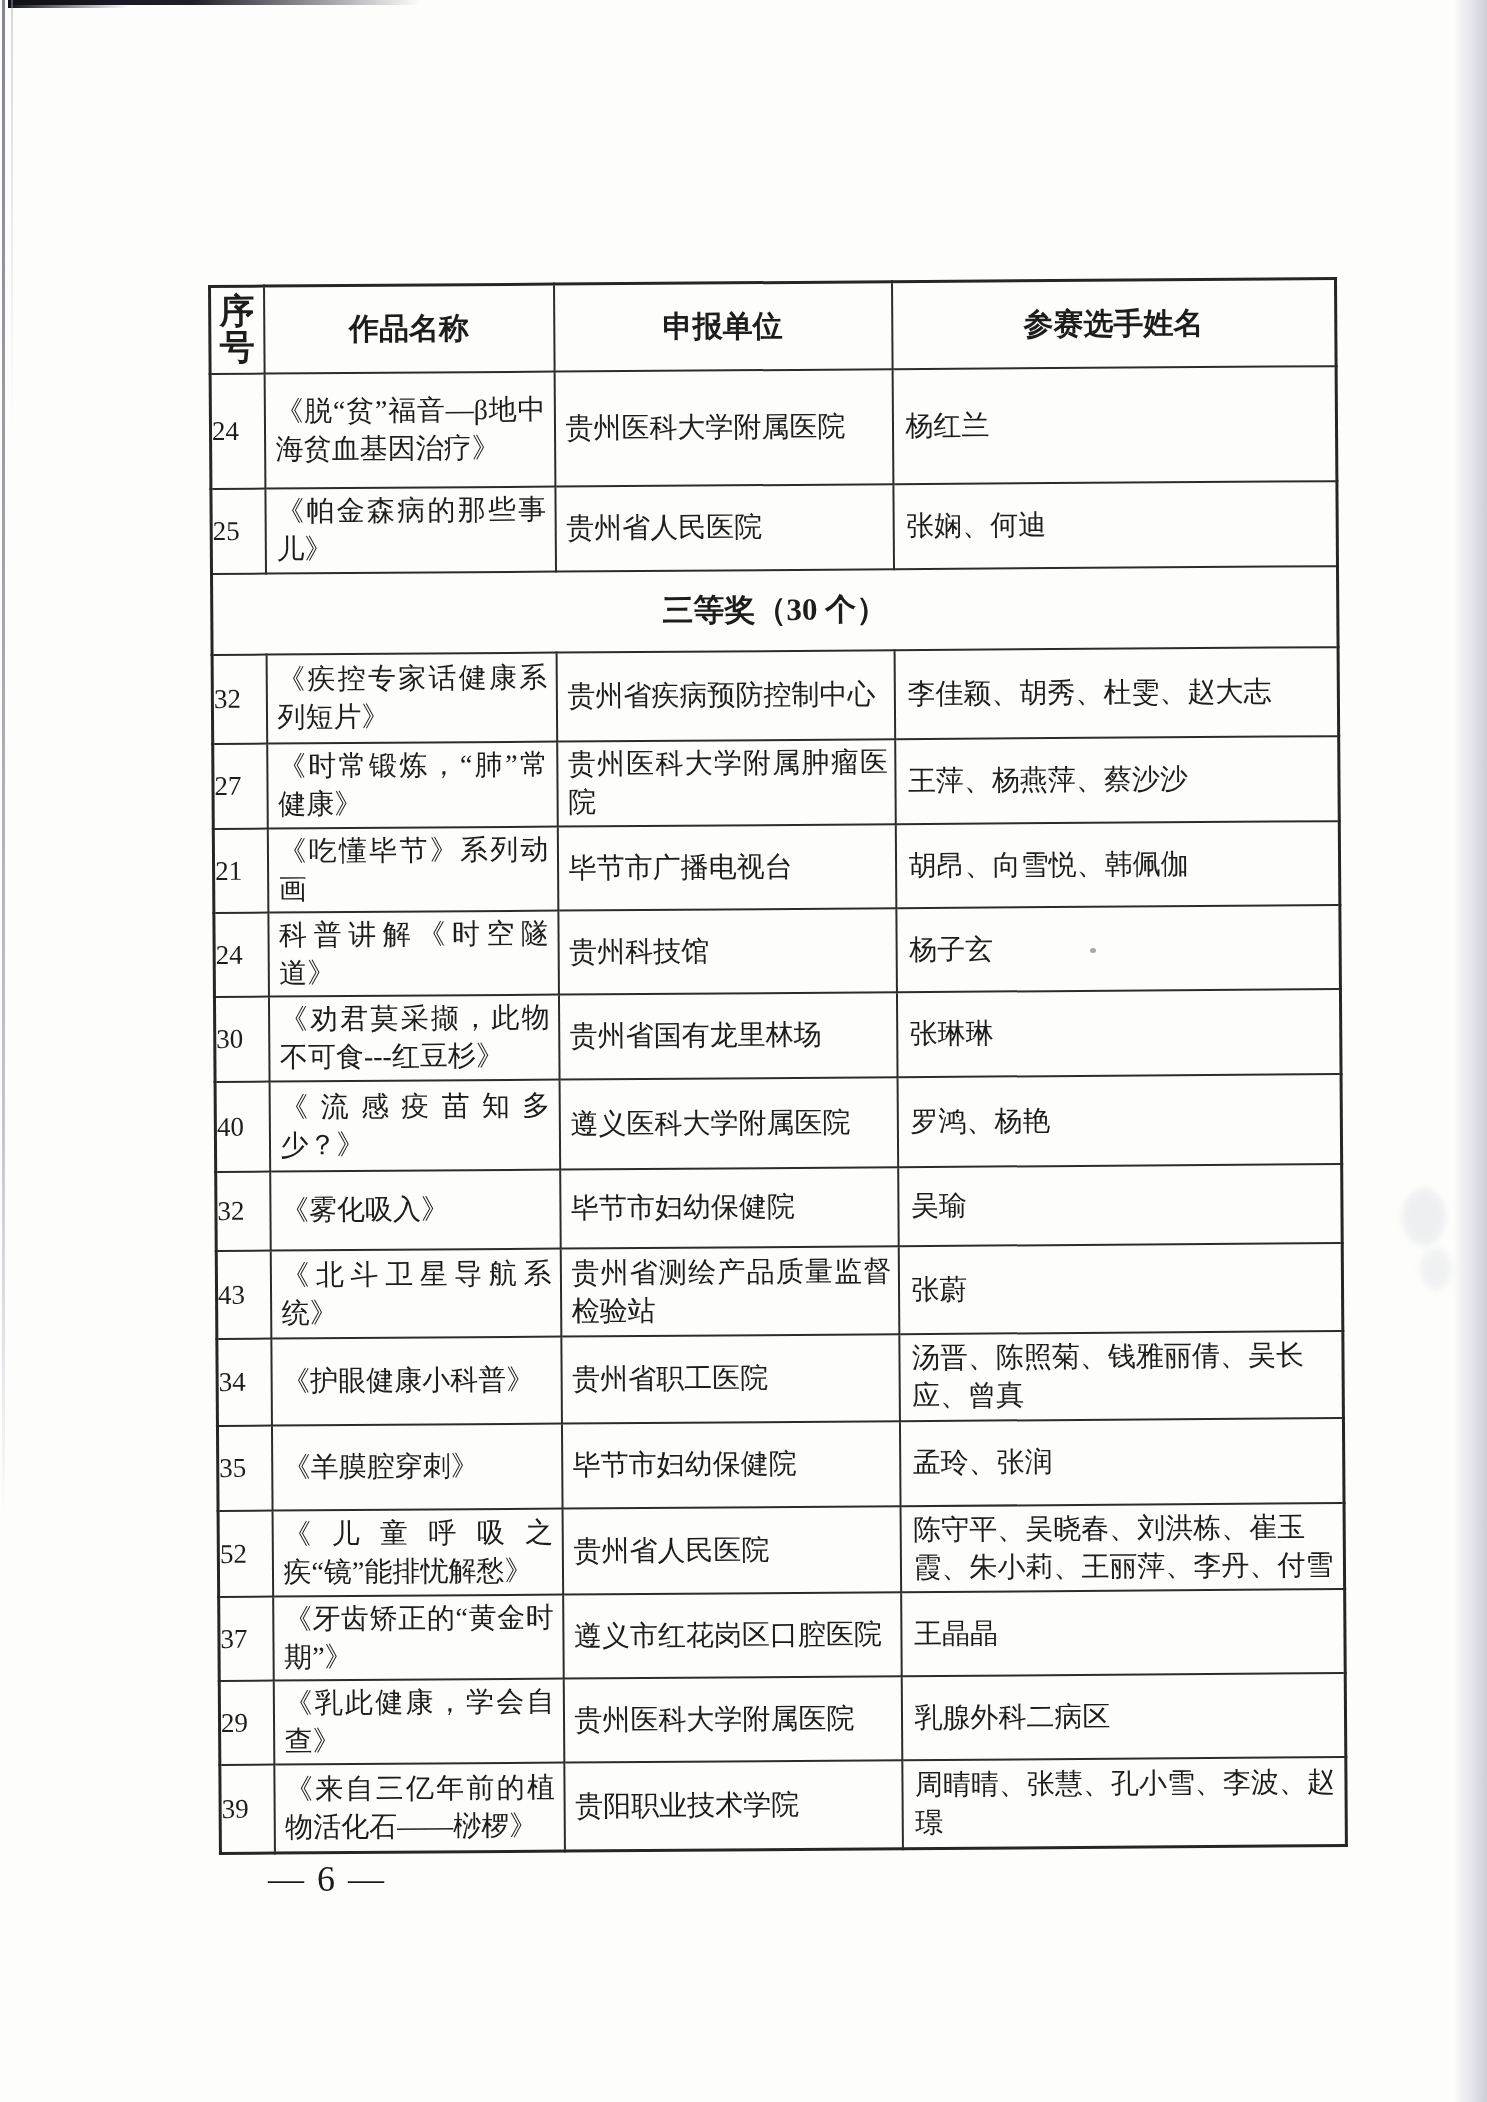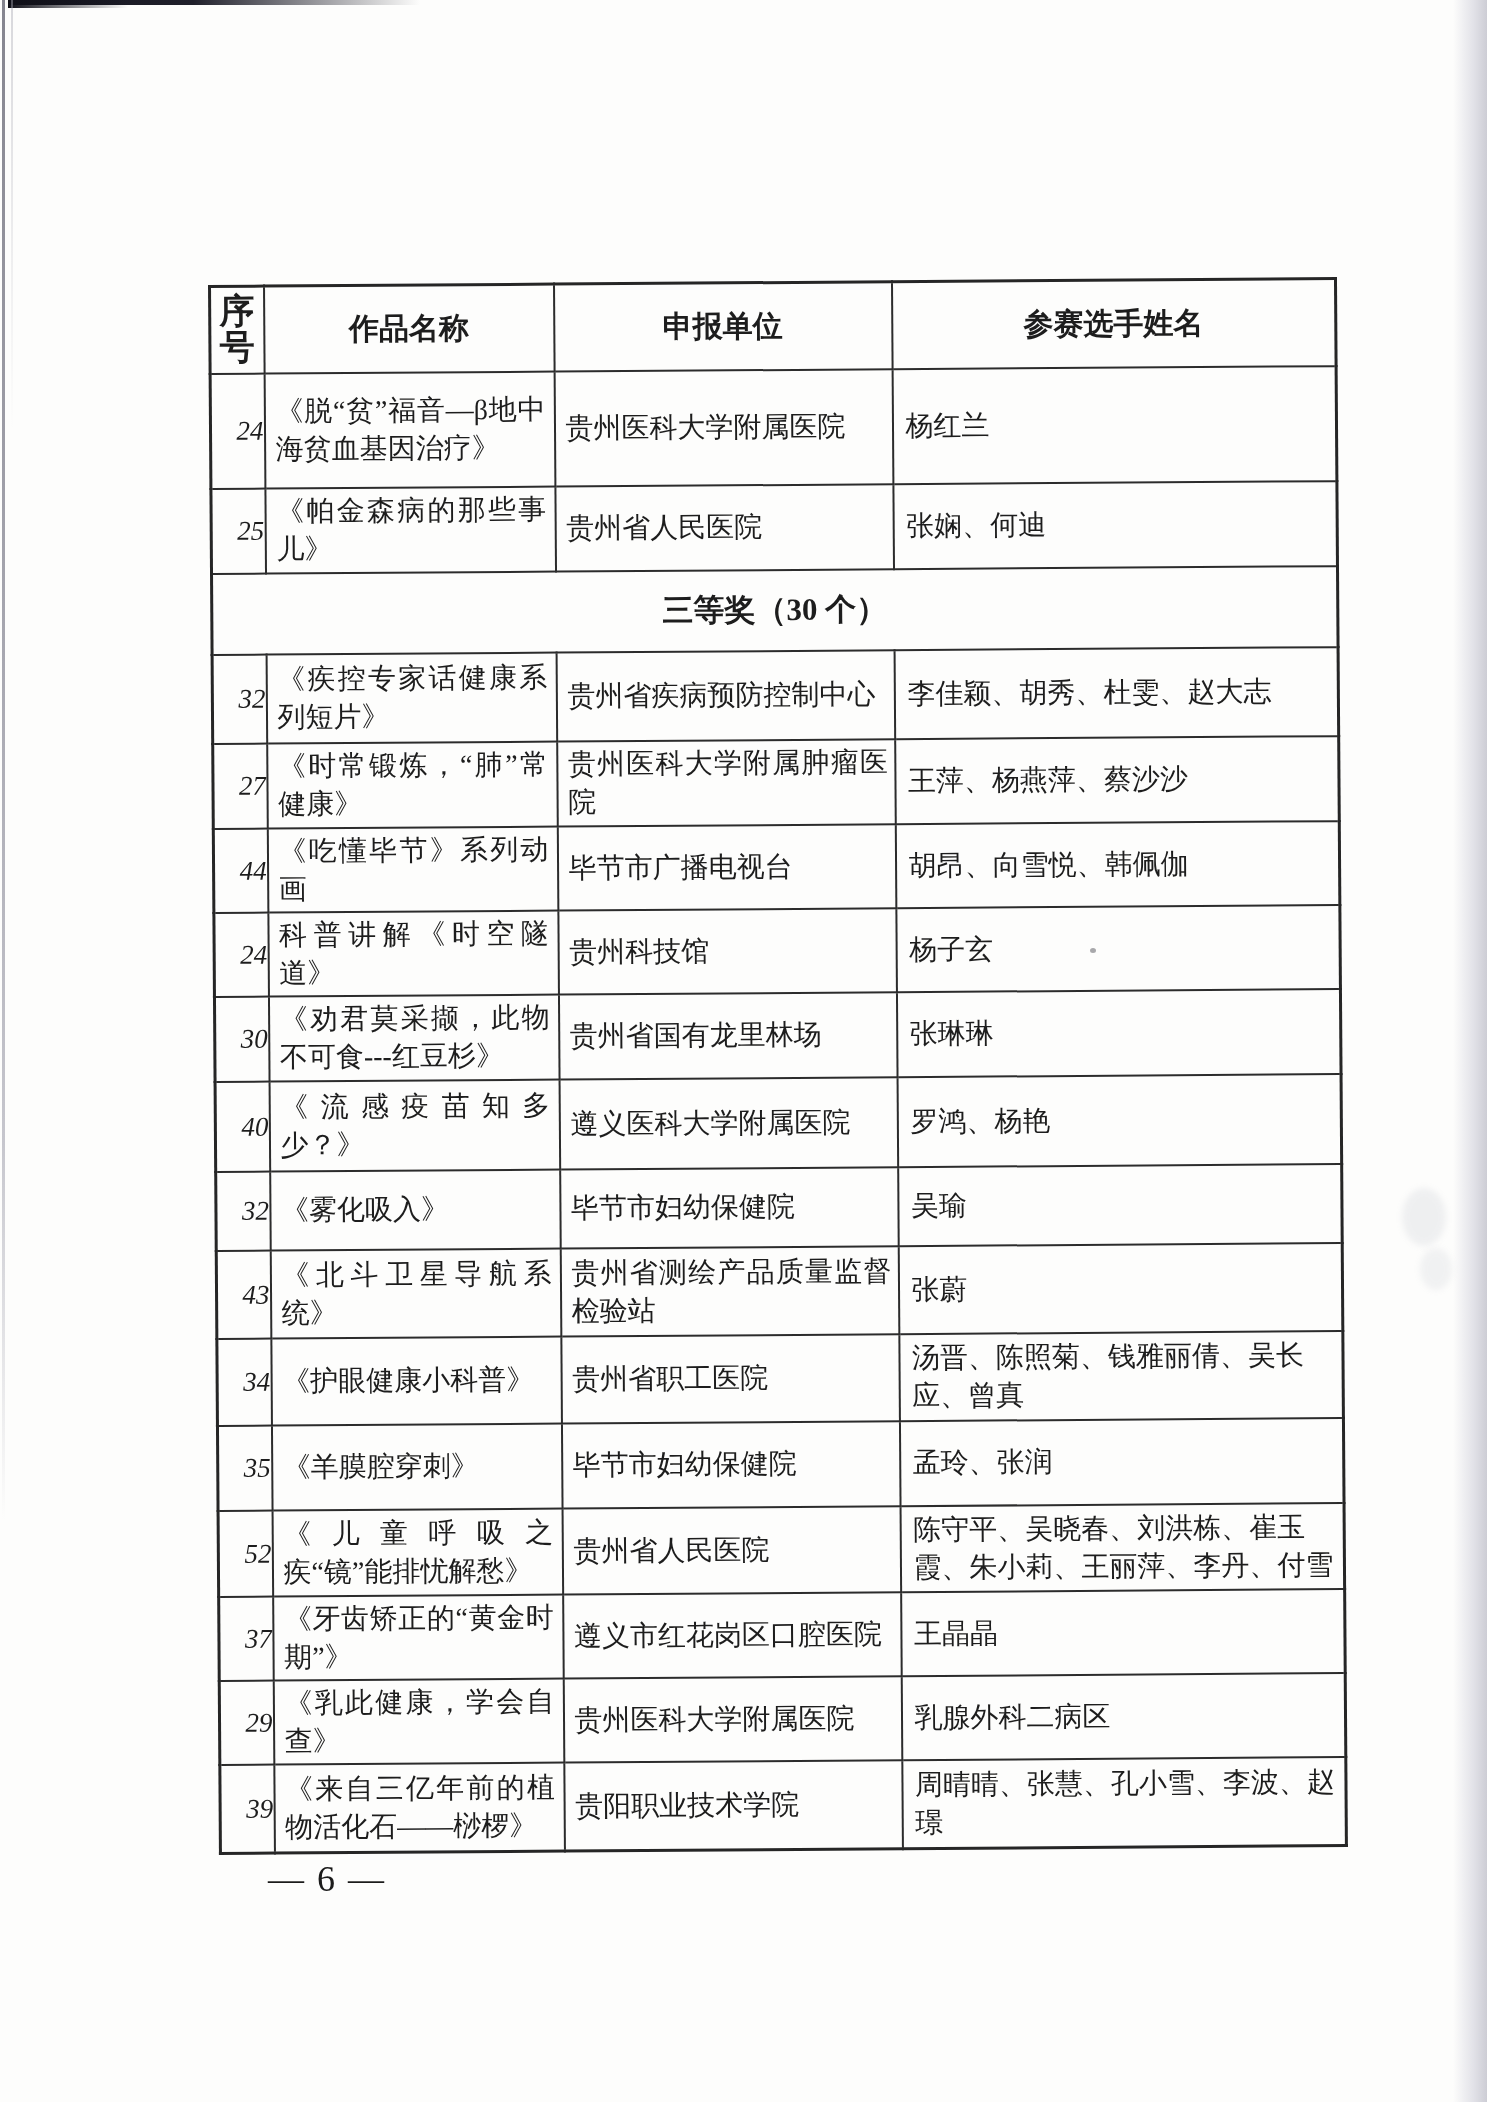--- a/index.html
+++ b/index.html
@@ -56,21 +56,21 @@
   .award-table td,.award-table th{
     border:2px solid #2c2c2c;
     vertical-align:middle;
     font-size:28px;line-height:38px;
     color:#1d1d1d;
     overflow:hidden;
   }
   .award-table{border:3px solid #262626;}
   th.h-cell{font-weight:700;font-size:30px;text-align:center;padding:0;}
   th.h-no{font-size:35px;line-height:36px;padding:0 2px;}
-  td.cell-no{text-align:right;font-size:27px;padding:0;font-style:italic;}
+  td.cell-no{text-align:left;font-size:27px;padding:0;}
   td.cell-title{padding:3px 8px 3px 10px;text-align:justify;text-justify:inter-ideograph;}
   td.cell-org{padding:3px 6px 3px 10px;text-align:justify;text-justify:inter-ideograph;}
   td.cell-names{padding:3px 8px 3px 12px;text-align:left;}
   td.cell-section{
     text-align:center;font-weight:700;font-size:31px;padding:0;
   }
   
   .page-number{
     position:absolute;left:268px;top:1858px;
     font-size:36px;letter-spacing:2px;color:#1b1b1b;
@@ -127,21 +127,21 @@
     <td class="cell-org">贵州省疾病预防控制中心</td>
     <td class="cell-names">李佳颖、胡秀、杜雯、赵大志</td>
   </tr>
   <tr style="height:85px;">
     <td class="cell-no">27</td>
     <td class="cell-title">《时常锻炼，“肺”常健康》</td>
     <td class="cell-org">贵州医科大学附属肿瘤医院</td>
     <td class="cell-names">王萍、杨燕萍、蔡沙沙</td>
   </tr>
   <tr style="height:83px;">
-    <td class="cell-no">44</td>
+    <td class="cell-no">21</td>
     <td class="cell-title">《吃懂毕节》系列动画</td>
     <td class="cell-org">毕节市广播电视台</td>
     <td class="cell-names">胡昂、向雪悦、韩佩伽</td>
   </tr>
   <tr style="height:83px;">
     <td class="cell-no">24</td>
     <td class="cell-title">科普讲解《时空隧道》</td>
     <td class="cell-org">贵州科技馆</td>
     <td class="cell-names">杨子玄</td>
   </tr>

